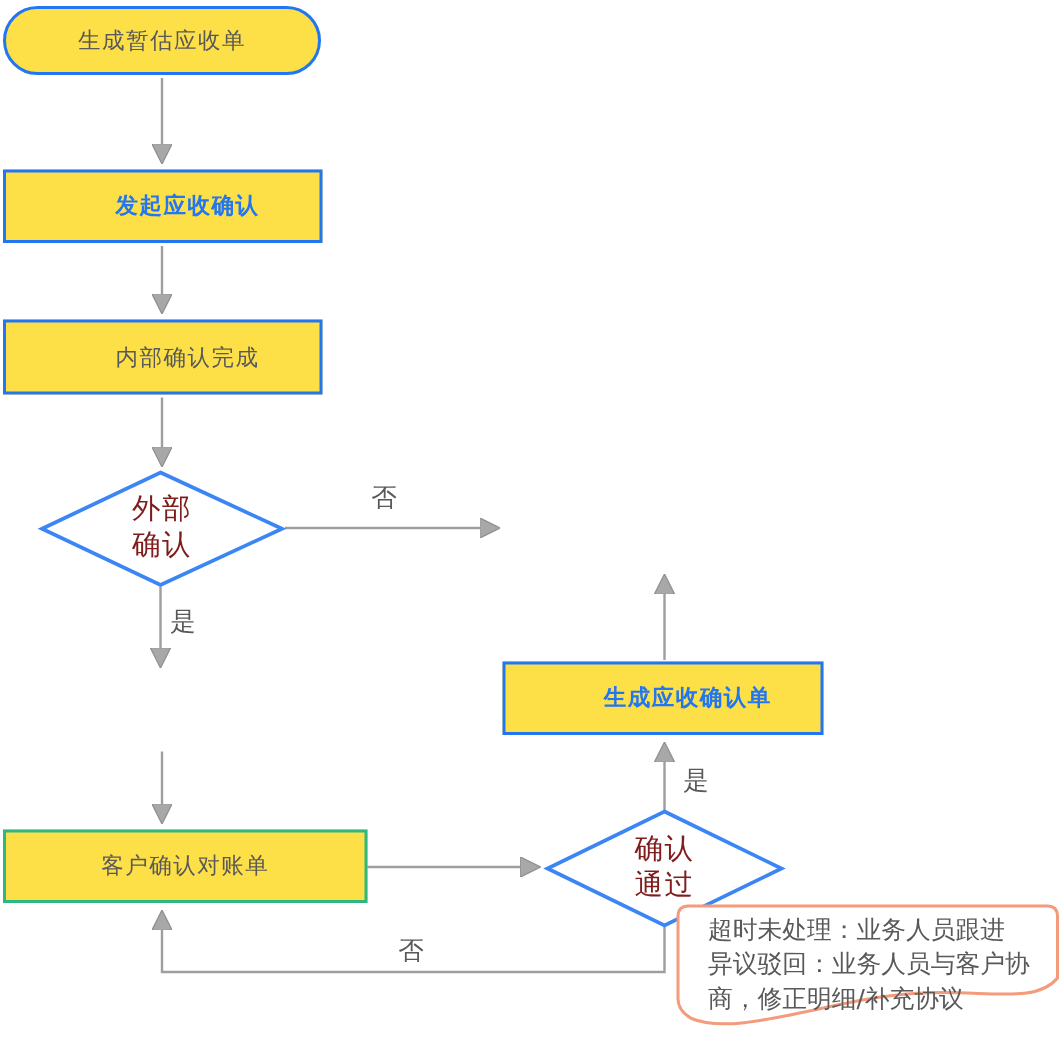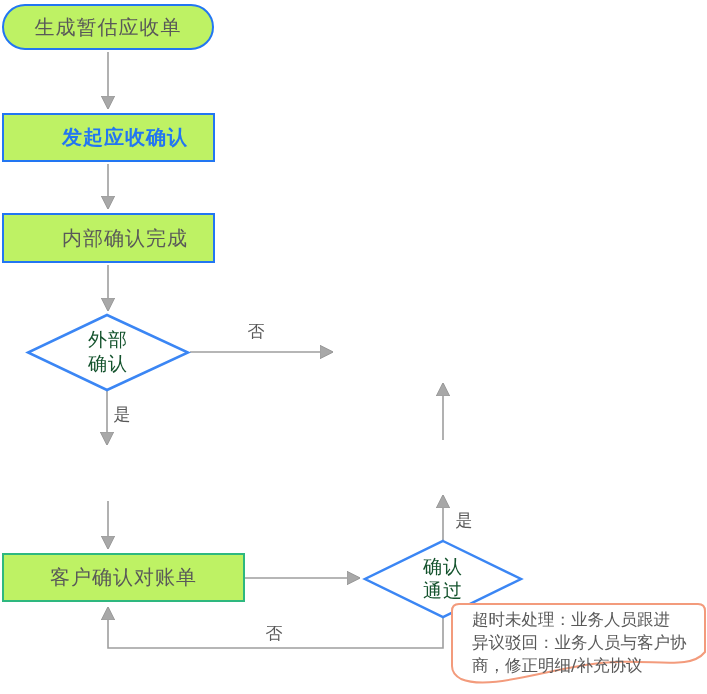--- a/index.html
+++ b/index.html
@@ -3,28 +3,28 @@
 <meta charset="utf-8">
 <style>
   html,body{margin:0;padding:0;background:#ffffff;}
   #canvas{
     position:relative;width:707px;height:694px;background:#ffffff;overflow:hidden;
     font-family:"DejaVu Sans",sans-serif;
   }
   #wires{position:absolute;left:0;top:0;width:707px;height:694px;}
   .node{
     position:absolute;box-sizing:border-box;display:flex;align-items:center;justify-content:center;
-    background:#bef264;color:#595959;font-size:20px;letter-spacing:1px;text-align:center;
+    background:#fde047;color:#595959;font-size:15px;letter-spacing:1px;text-align:center;
   }
   .rect{border:2px solid #2276f2;padding-left:33px;}
   .stadium{border:2px solid #2276f2;}
   .green{border:2px solid #2eb87f;}
   .bold-blue{color:#2276f2;font-weight:bold;}
   .diamond-label{
-    position:absolute;color:#14532d;font-size:19px;line-height:24px;text-align:center;letter-spacing:1px;
+    position:absolute;color:#7f1d1d;font-size:19px;line-height:24px;text-align:center;letter-spacing:1px;
   }
   .diamond-label span{display:block;}
   .edge-label{
     position:absolute;color:#595959;font-size:17px;transform:translateX(-50%);white-space:nowrap;
   }
   .note-text{
     position:absolute;left:472px;top:608px;width:236px;color:#595959;font-size:16.5px;line-height:23px;
   }
   .note-text span{display:block;white-space:nowrap;}
 </style>
@@ -76,20 +76,23 @@
     <span>外部</span>
     <span>确认</span>
   </div>
 
 
 
   <div class="node green" style="left:2px;top:553px;width:243px;height:49px;">
     <span>客户确认对账单</span>
   </div>
 
+  <div class="node rect" style="left:335px;top:441px;width:214px;height:49px;">
+    <span class="bold-blue">生成应收确认单</span>
+  </div>
 
   <div class="diamond-label" style="left:383px;top:554px;width:120px;">
     <span>确认</span>
     <span>通过</span>
   </div>
 
   <div class="edge-label" style="left:256px;top:320px;">否</div>
   <div class="edge-label" style="left:122px;top:403px;">是</div>
   <div class="edge-label" style="left:464px;top:509px;">是</div>
   <div class="edge-label" style="left:274px;top:622px;">否</div>

